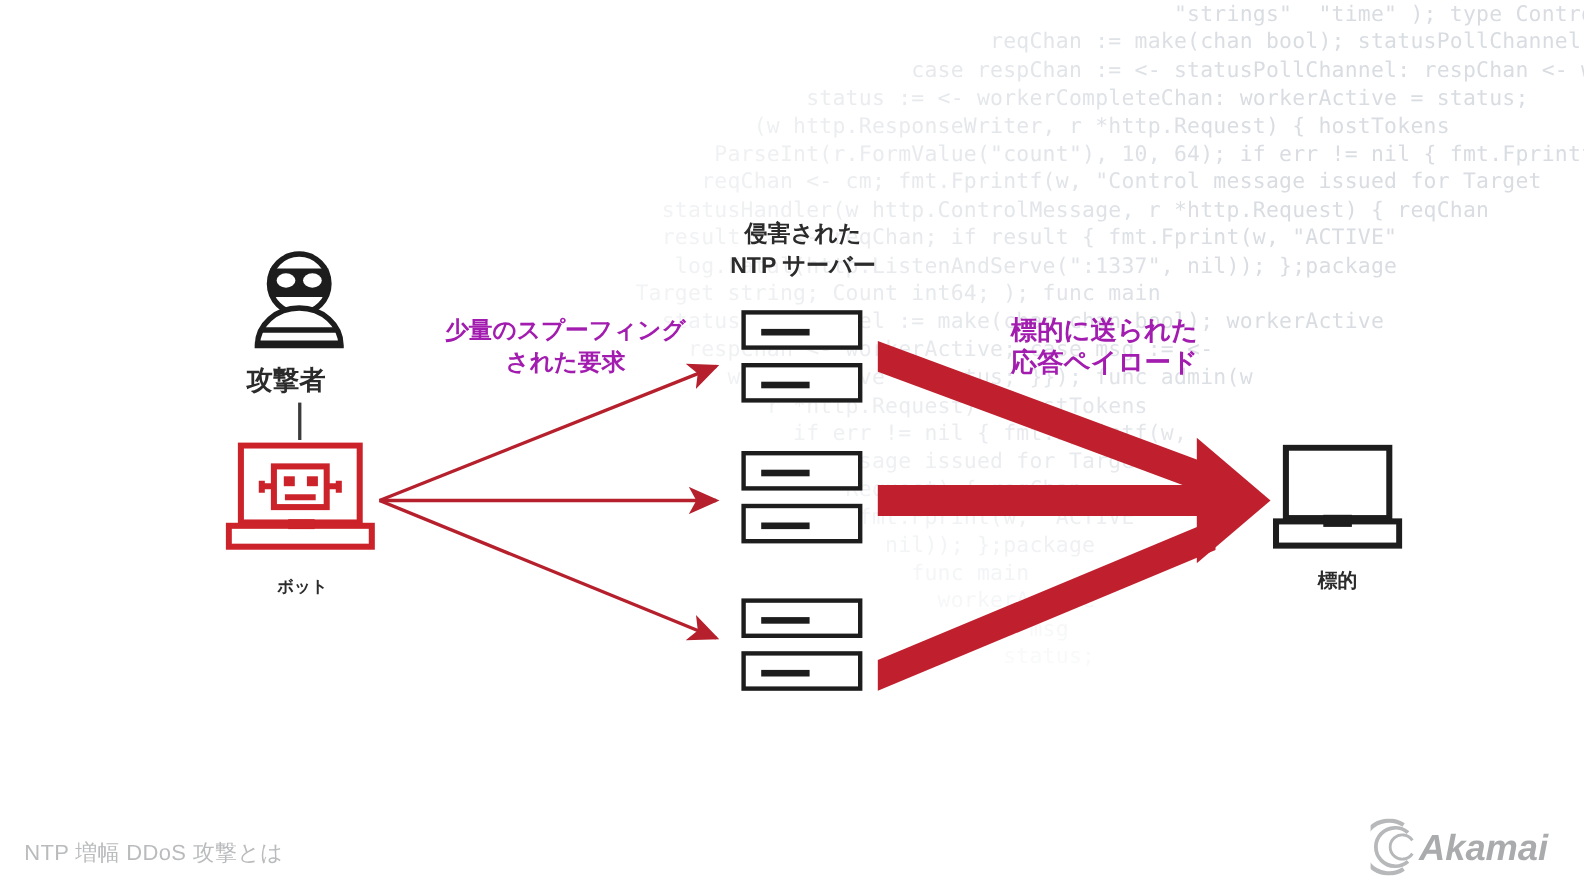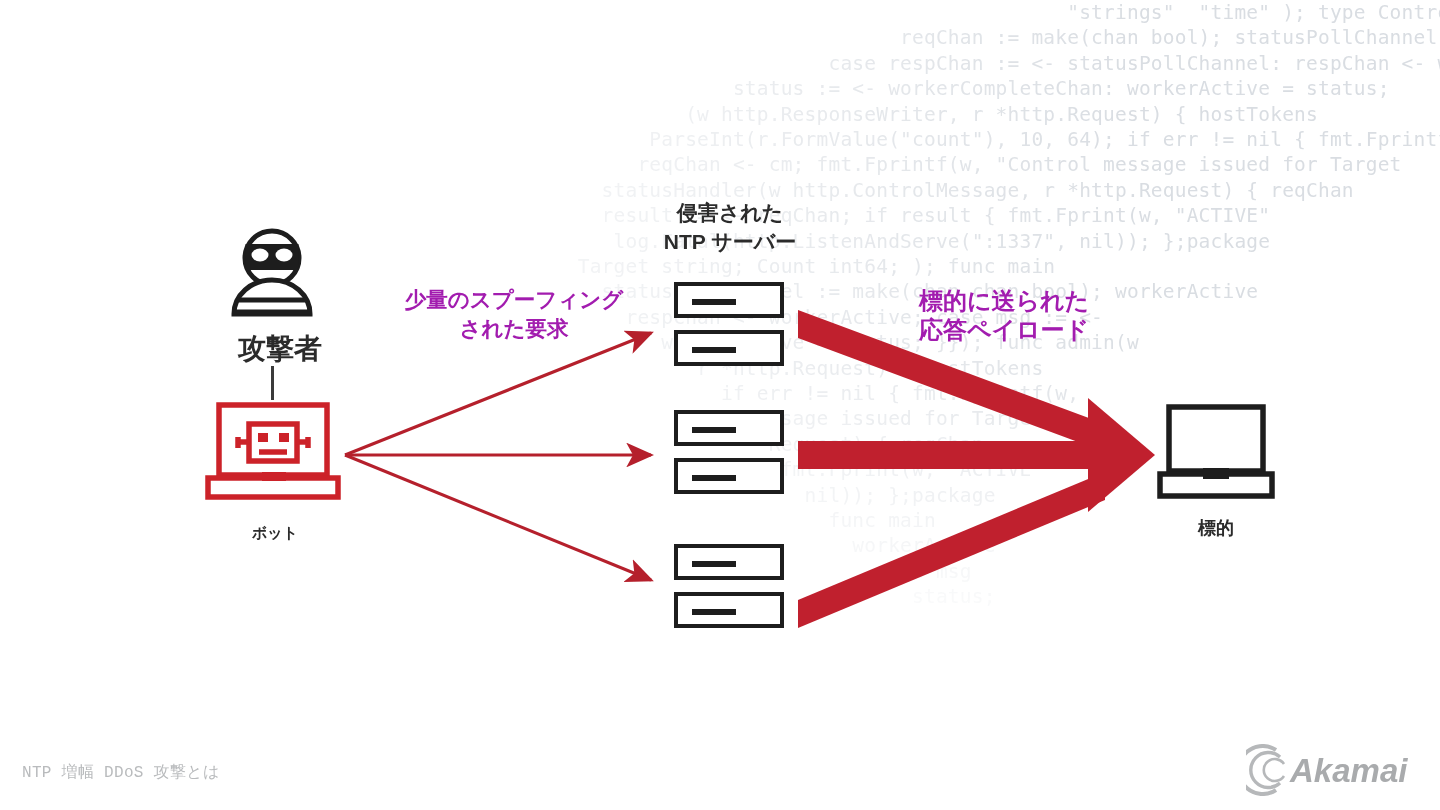--- a/index.html
+++ b/index.html
@@ -53,22 +53,22 @@
   .lbl-dark { color: #2b2b2b; }
   .lbl-red  { color: #a21caf; }
 
   
   #attacker-icon {
     position: absolute;
     left: 222px; top: 228px;
     width: 100px; height: 108px;
   }
   #attacker-label {
-    left: 200px; top: 330px; width: 160px;
-    font-size: 28px;
+    left: 180px; top: 330px; width: 160px;
+    font-size: 24px;
   }
   #attacker-stem {
     position: absolute;
     left: 271px; top: 366px;
     width: 3px; height: 34px;
     background: #3b3b3b;
   }
 
   
   #bot-icon {
@@ -132,24 +132,23 @@
     position: absolute;
     left: 0; top: 0;
     width: 1440px; height: 810px;
     pointer-events: none;
   }
 
   
   #caption {
     position: absolute;
     left: 22px; top: 762px;
-    font-size: 16px;
+    font-size: 20px;
     color: #b9bbbd;
     letter-spacing: 0.3px;
-    font-family: Liberation Mono, monospace;
   }
   #akamai-logo {
     position: absolute;
     right: 18px; top: 744px;
     width: 176px; height: 52px;
   }
 </style>
 </head>
 <body>
 

